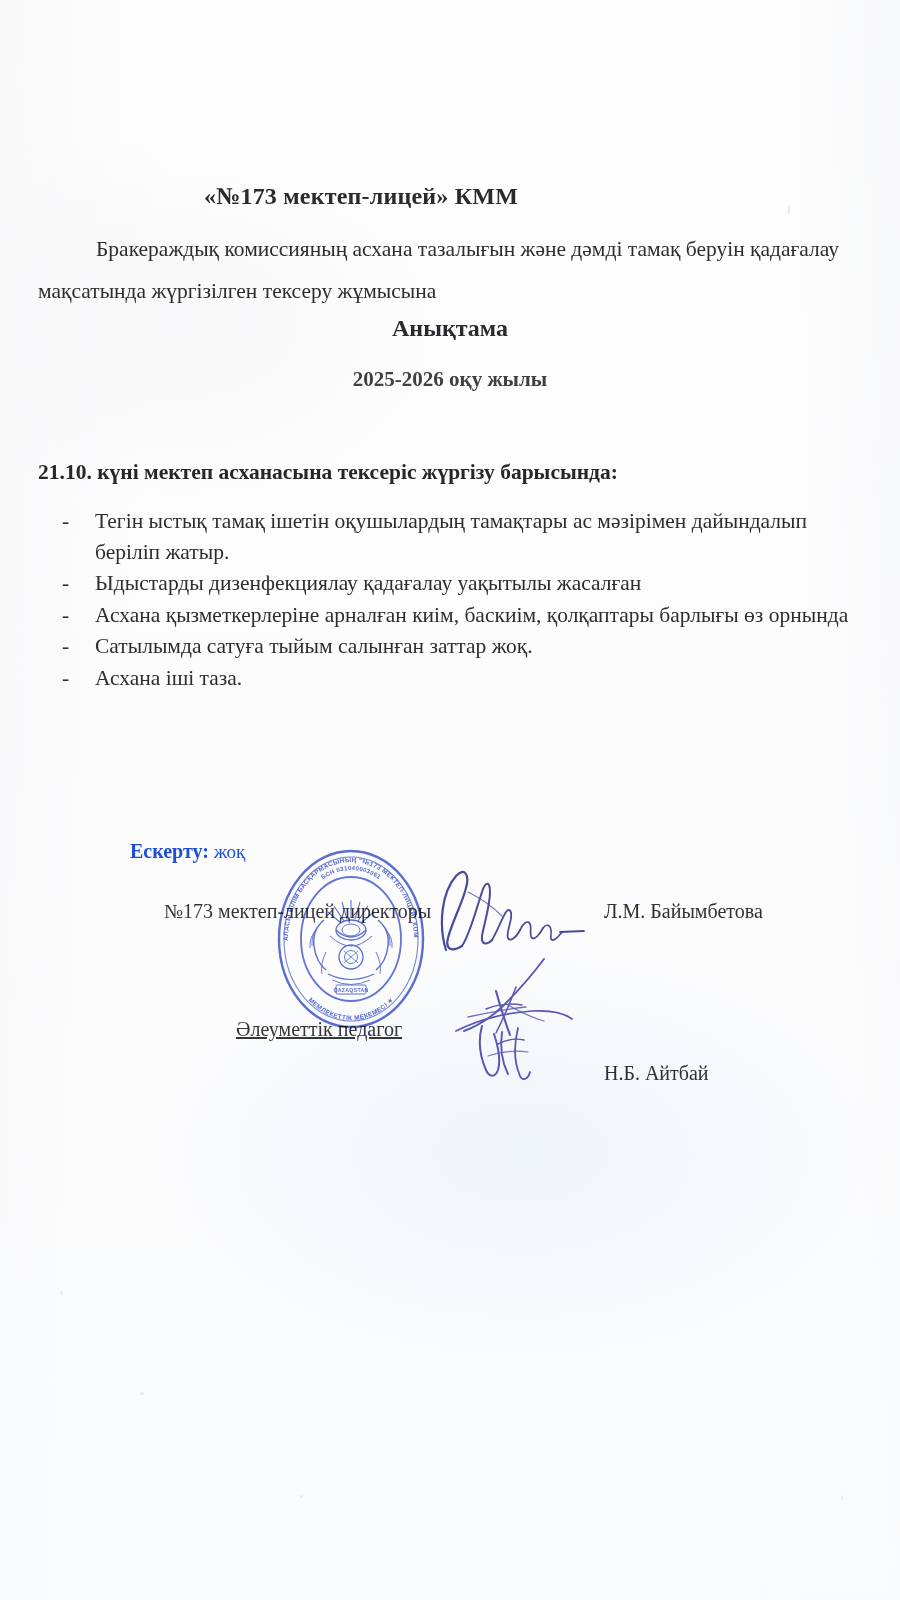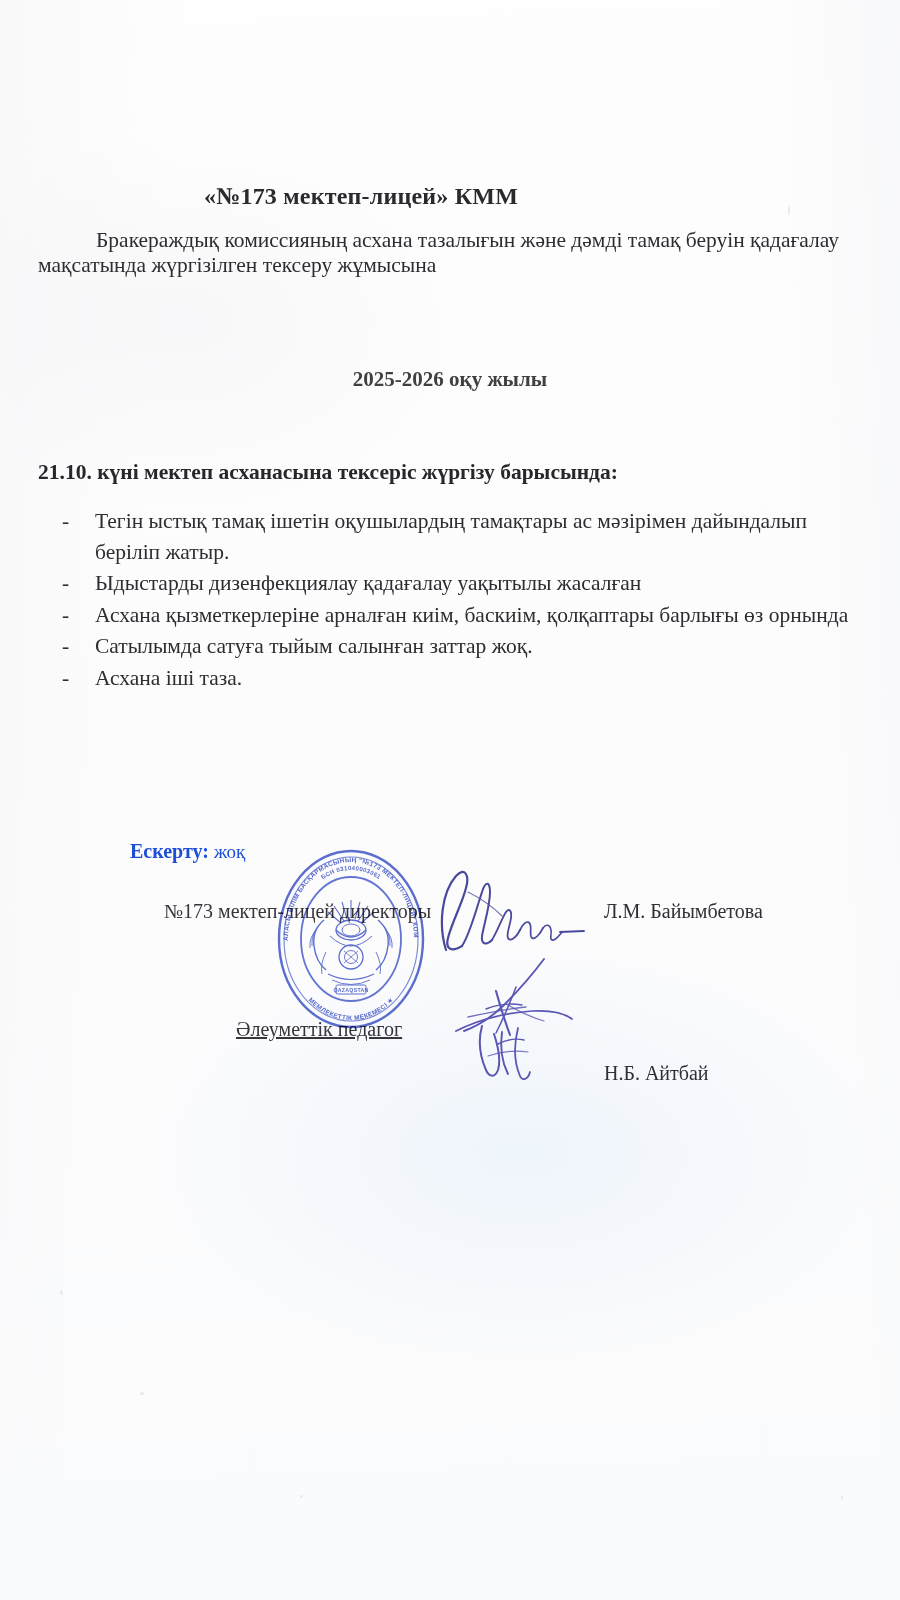--- a/index.html
+++ b/index.html
@@ -59,21 +59,21 @@
     letter-spacing: .2px;
     color: #29292e;
   }
 
   .intro {
     position: absolute;
     top: 228px;
     left: 38px;
     width: 828px;
     font-size: 21.5px;
-    line-height: 25px;
+    line-height: 42px;
     text-indent: 58px;
     text-align: left;
     color: #2c2c31;
   }
 
   .doc-title {
     position: absolute;
     top: 315px;
     left: 0;
     width: 900px;
@@ -213,20 +213,21 @@
   <div class="speck" style="left:841px; top:1495px; width:2px;  height:6px;"></div>
   <div class="speck" style="left:140px; top:1392px; width:4px;  height:3px;"></div>
 </div>
 
 <div class="content">
 
   <div class="org-title">«№173 мектеп-лицей» КММ</div>
 
   <div class="intro">Бракераждық комиссияның асхана тазалығын және дәмді тамақ беруін қадағалау мақсатында жүргізілген тексеру жұмысына</div>
 
+  <div class="doc-title">Анықтама</div>
 
   <div class="school-year">2025-2026 оқу жылы</div>
 
   <div class="section-heading">21.10. күні мектеп асханасына тексеріс жүргізу барысында:</div>
 
   <div class="check-list">
     <div class="check-item">
       <span class="check-dash">-</span>
       <span class="check-text">Тегін ыстық тамақ ішетін оқушылардың тамақтары ас мәзірімен дайындалып беріліп жатыр.</span>
     </div>

